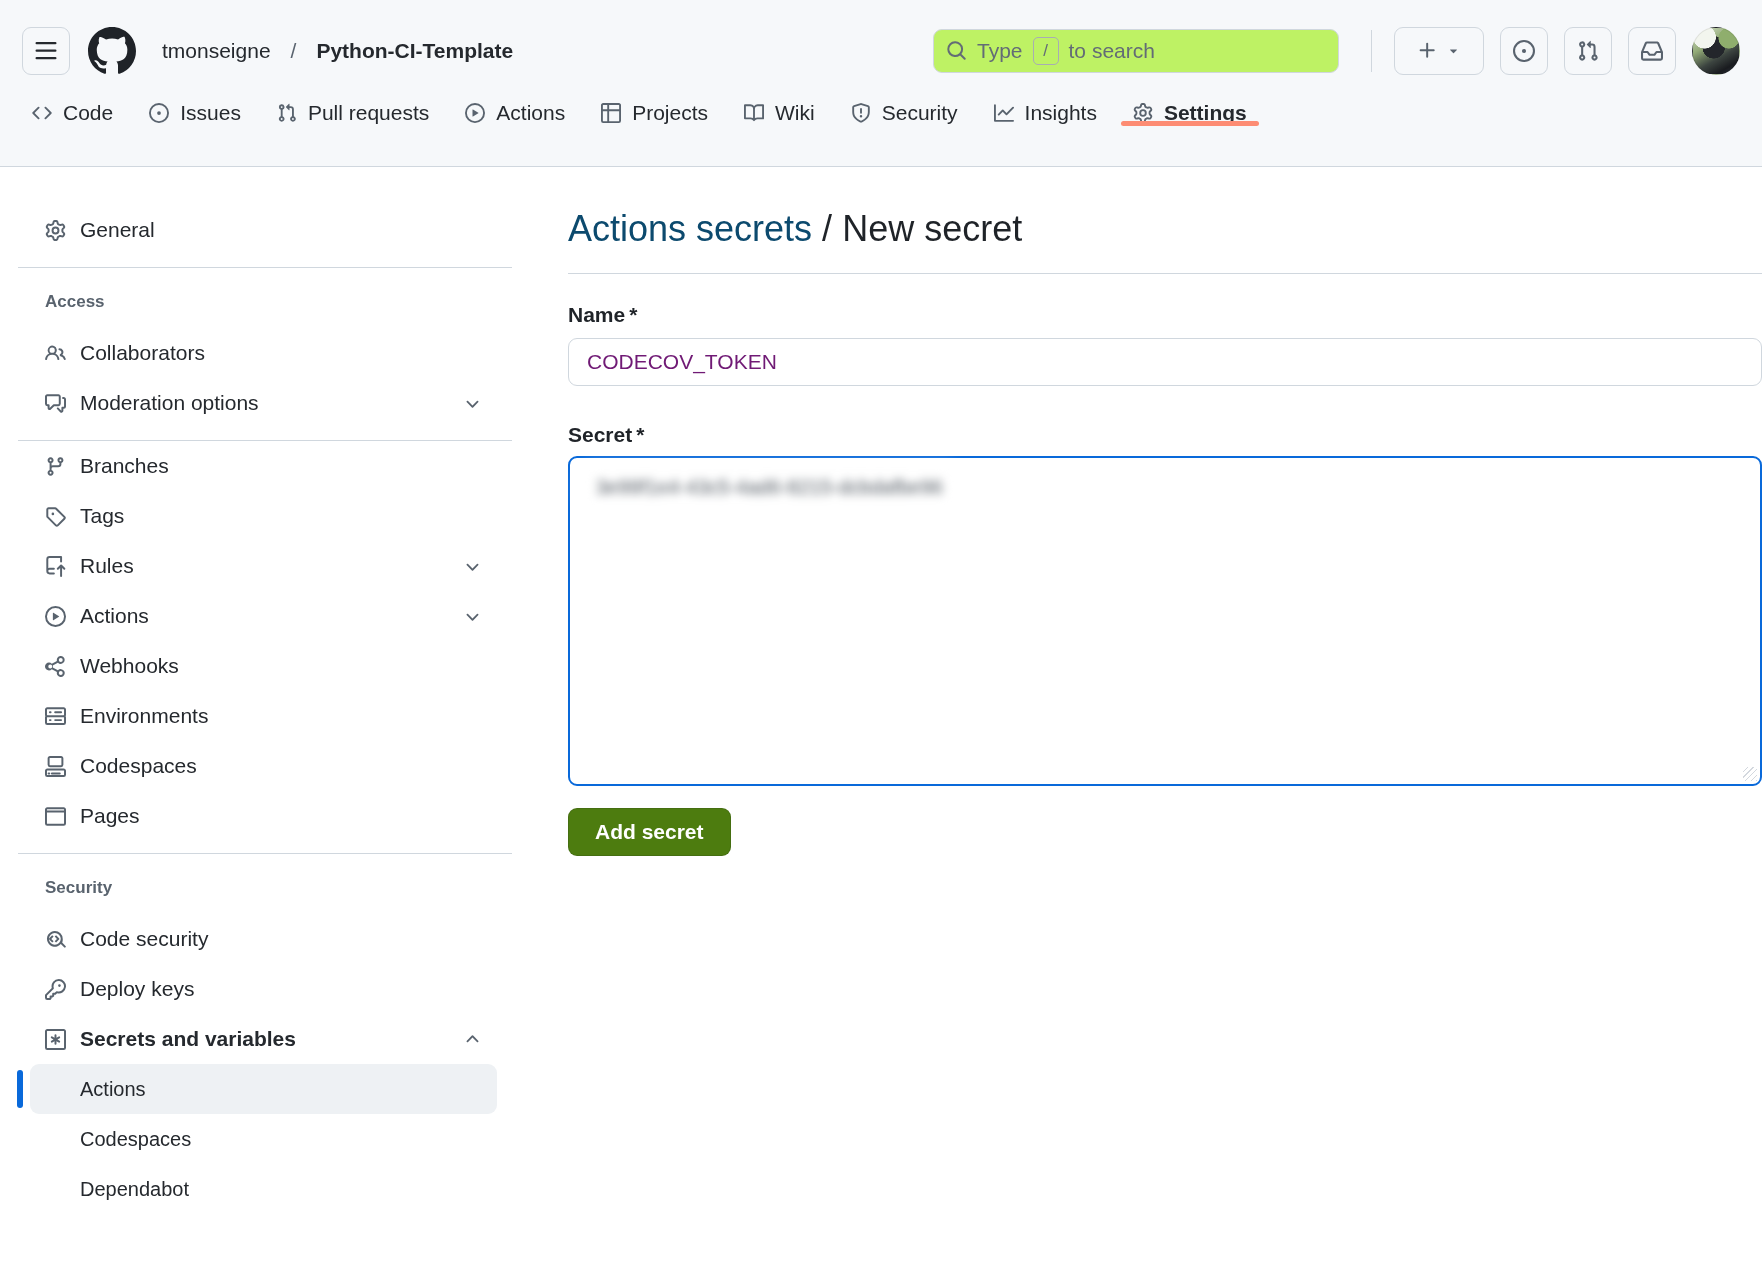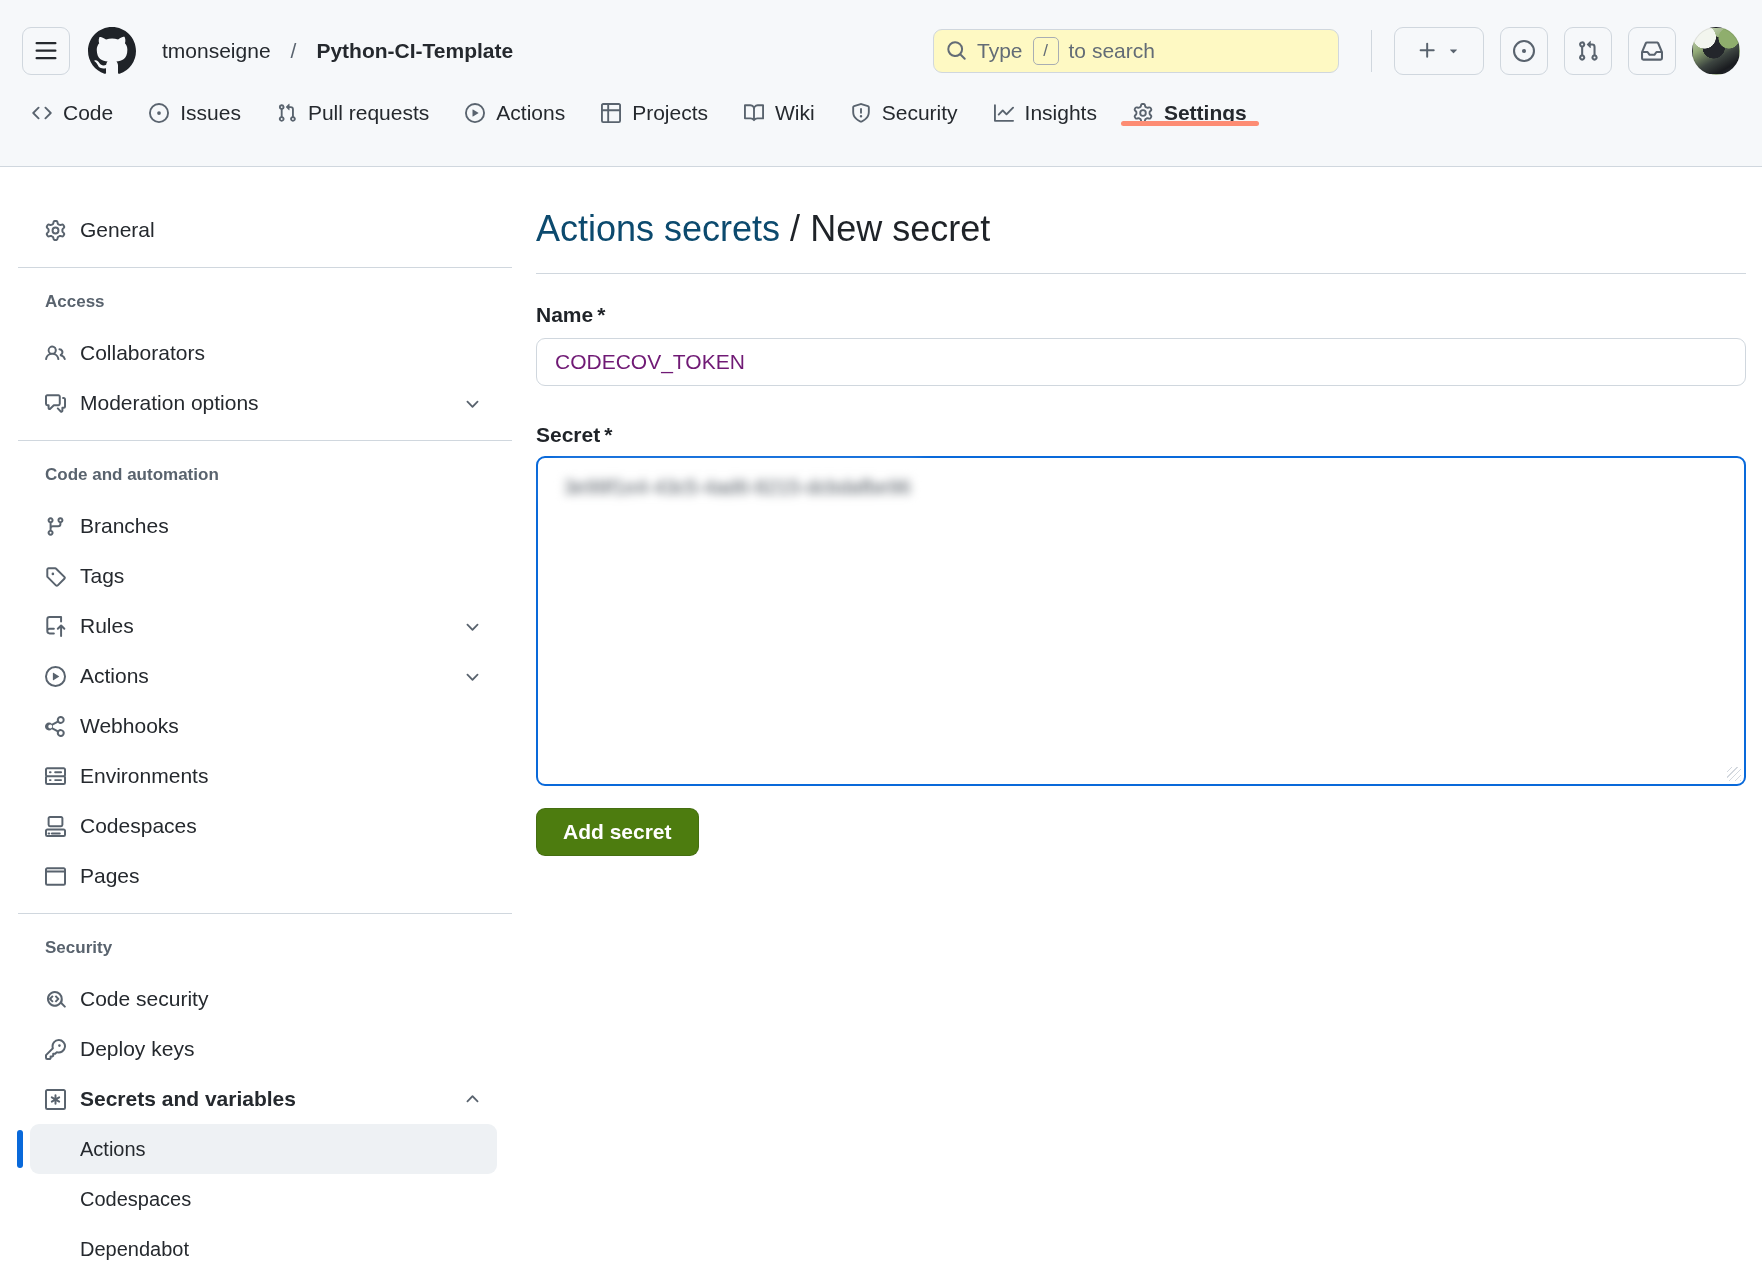--- a/index.html
+++ b/index.html
@@ -12,21 +12,21 @@
   
   .app-header { height:101px; background:#f6f8fa; display:flex; align-items:center; padding:0 22px; gap:18px; }
   .hamburger-btn { width:48px; height:48px; border:1px solid #d0d7de; border-radius:9px; background:transparent;
     display:flex; align-items:center; justify-content:center; color:#25292e; cursor:pointer; }
   .gh-logo { color:#1f2328; display:flex; align-items:center; }
   .crumb { display:flex; align-items:center; gap:12px; font-size:21px; }
   .crumb .owner { color:#25292e; text-decoration:none; padding:6px 8px; border-radius:8px; }
   .crumb .sep { color:#59636e; font-size:21px; }
   .crumb .repo { color:#25292e; font-weight:700; text-decoration:none; padding:6px 8px; border-radius:8px; }
   .header-spacer { flex:1; }
-  .search-box { width:406px; height:44px; border:1px solid #d0d7de; border-radius:9px; background:#fef9c3;
+  .search-box { width:406px; height:44px; border:1px solid #d0d7de; border-radius:9px; background:#bef264;
     display:flex; align-items:center; padding:0 12px; gap:10px; color:#636c76; font-size:21px; cursor:text; }
   .search-box .slash-key { border:1px solid #a8adb3; border-radius:5px; width:26px; height:28px; line-height:26px;
     text-align:center; font-size:17px; color:#636c76; }
   .header-divider { width:1px; height:42px; background:#d0d7de; margin:0 4px 0 14px; }
   .hdr-btn { height:48px; border:1px solid #d0d7de; border-radius:9px; background:transparent; color:#59636e;
     display:flex; align-items:center; justify-content:center; cursor:pointer; }
   .hdr-btn.sq { width:48px; }
   .hdr-btn.wide { width:90px; gap:8px; }
   .hdr-buttons { display:flex; align-items:center; gap:16px; }
   .avatar { width:48px; height:48px; border-radius:50%; cursor:pointer; border:1px solid rgba(0,0,0,.08);
@@ -39,21 +39,21 @@
   
   .repo-nav { height:66px; background:#f6f8fa; border-bottom:1px solid #d0d7de; display:flex; align-items:flex-start; padding:0 14px; }
   .tab { display:flex; align-items:center; gap:11px; padding:0 18px; position:relative; text-decoration:none;
     color:#25292e; font-size:21px; cursor:pointer; }
   .tab .icon { color:#59636e; }
   .tab.active { font-weight:700; }
   .tab.active::after { content:""; position:absolute; left:6px; right:6px; bottom:-1px; height:5px;
     border-radius:6px; background:#fd8c73; }
 
   
-  .layout { display:flex; align-items:flex-start; padding-top:38px; }
+  .layout { display:flex; align-items:flex-start; padding-top:38px;gap:32px; }
 
   
   .sidebar { width:494px; margin-left:18px; flex:none; font-size:21px; }
   .sb-row { height:50px; display:flex; align-items:center; margin:0 15px 0 12px; padding:0 15px; border-radius:9px;
     cursor:pointer; color:#25292e; position:relative; }
   .sb-row .icon { color:#59636e; }
   .sb-row .sb-label { margin-left:14px; }
   .sb-row .chev { margin-left:auto; color:#59636e; }
   .sb-row .chev.up { transform:rotate(180deg); }
   .sb-row.bold .sb-label { font-weight:700; }
@@ -318,21 +318,20 @@
         <svg class="icon" width="21" height="21">
             <use href="#i-discuss"></use>
           </svg>
         <span class="sb-label">Moderation options</span>
         <svg class="icon chev" width="19" height="19">
             <use href="#i-chevdown"></use>
           </svg>
       </div>
 
       <div class="sb-divider"></div>
-      <div class="sb-title">Code and automation</div>
 
       <div class="sb-row">
         <svg class="icon" width="21" height="21">
             <use href="#i-branch"></use>
           </svg>
         <span class="sb-label">Branches</span>
       </div>
       <div class="sb-row">
         <svg class="icon" width="21" height="21">
             <use href="#i-tag"></use>

